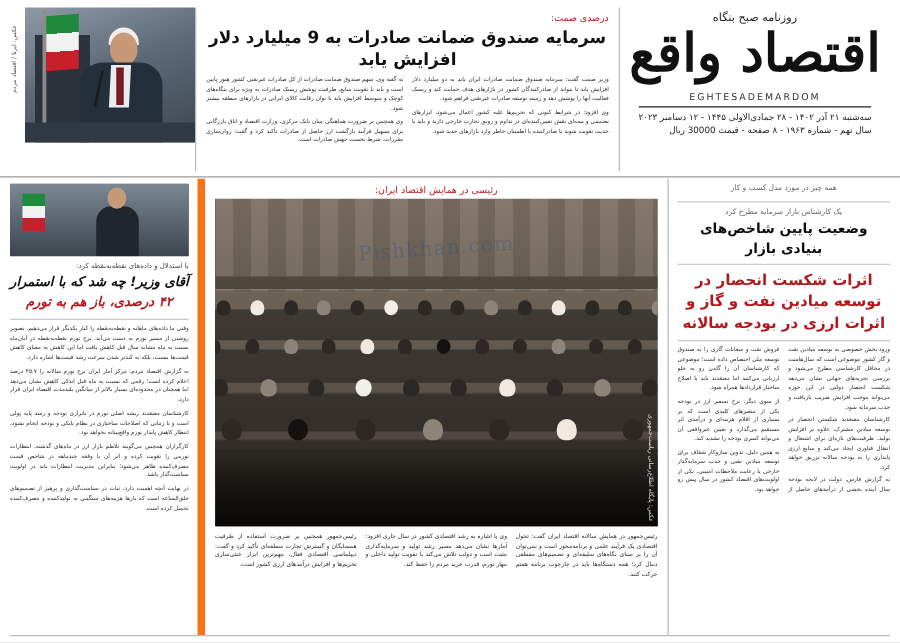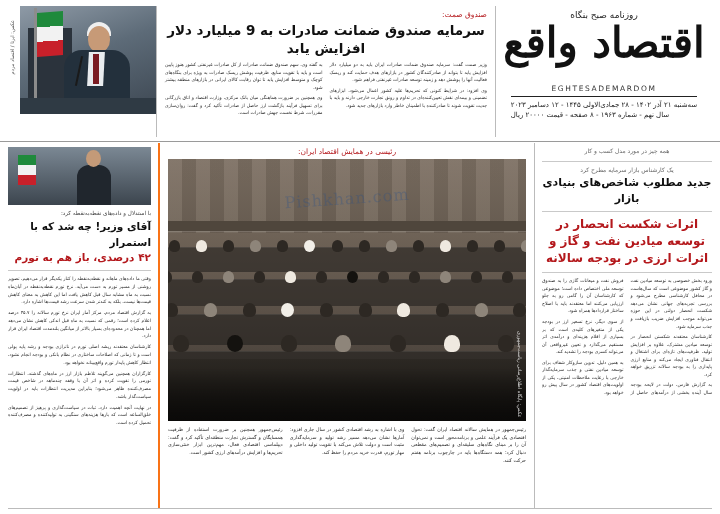--- a/index.html
+++ b/index.html
@@ -56,32 +56,32 @@
     font-weight: bold;
     line-height: 1.06;
     color: #111;
     letter-spacing: -1px;
     white-space: nowrap;
   }
   .logo-latin {
     font-size: 7.5px;
     letter-spacing: 1.6px;
     color: #333;
-    margin-top: 18px;
+    margin-top: 7px;
   }
   .logo-rule {
     width: 186px;
     height: 1px;
     background: #222;
     margin: 3px 0 3px 0;
   }
   .logo-meta {
     font-size: 7px;
     color: #222;
-    text-align: left;
+    text-align: right;
     line-height: 1.5;
     direction: rtl;
   }
   .logo-meta div { white-space: nowrap; }
 
   
   .lead-col {
     flex: 1 1 auto;
     padding: 4px 8px 0 8px;
     box-sizing: border-box;
@@ -271,21 +271,21 @@
     border-top: 1px solid #c9c9c9;
     padding-top: 5px;
     margin-top: 2px;
   }
 
   
   .col-center {
     flex: 1 1 auto;
     box-sizing: border-box;
     padding: 0 8px;
-    border-left: 2px solid #f97316;
+    border-left: 6px solid #f97316;
     position: relative;
     display: flex;
     flex-direction: column;
   }
   .center-kicker {
     font-size: 7.5px;
     color: #b4181c;
     text-align: center;
     padding-top: 4px;
     margin-bottom: 3px;
@@ -430,24 +430,25 @@
     font-size: 5.6px;
     color: #444;
     text-align: right;
     padding: 4px 0 2px 0;
     line-height: 1.5;
   }
   .left-headline {
     font-size: 10.5px;
     font-weight: bold;
     color: #0f0f0f;
-    text-align: right;
+    text-align: center;
     line-height: 1.46;
     border-bottom: 1px solid #c9c9c9;
     padding-bottom: 5px;
+    font-style: italic;
   }
   .left-headline .red { color: #b4181c; }
   .left-body {
     font-size: 4.6px;
     line-height: 1.66;
     color: #2b2b2b;
     text-align: justify;
     padding-top: 4px;
     flex: 1 1 auto;
     overflow: hidden;
@@ -469,26 +470,26 @@
   <div class="masthead">
     <div class="masthead-row">
 
       <div class="logo-block">
         <div class="logo-tag">روزنامه صبح بنگاه</div>
         <div class="logo-main">اقتصاد واقع</div>
         <div class="logo-latin">EGHTESADEMARDOM</div>
         <div class="logo-rule"></div>
         <div class="logo-meta">
           <div>سه‌شنبه ۲۱ آذر ۱۴۰۲ - ۲۸ جمادی‌الاولی ۱۴۴۵ - ۱۲ دسامبر ۲۰۲۳</div>
-          <div>سال نهم - شماره ۱۹۶۳ - ۸ صفحه - قیمت ۲۰۰۰۰ ریال</div>
+          <div>سال نهم - شماره ۱۹۶۳ - ۸ صفحه - قیمت 30000 ریال</div>
         </div>
       </div>
 
       <div class="lead-col">
-        <div class="kicker">صندوق صمت:</div>
+        <div class="kicker">درصدی صمت:</div>
         <div class="lead-headline">سرمایه صندوق ضمانت صادرات به 9 میلیارد دلار افزایش یابد</div>
         <div class="lead-body">
           <p>وزیر صمت گفت: سرمایه صندوق ضمانت صادرات ایران باید به دو میلیارد دلار افزایش یابد تا بتواند از صادرکنندگان کشور در بازارهای هدف حمایت کند و ریسک فعالیت آنها را پوشش دهد و زمینه توسعه صادرات غیرنفتی فراهم شود.</p>
           <p>وی افزود: در شرایط کنونی که تحریم‌ها علیه کشور اعمال می‌شود، ابزارهای تضمینی و بیمه‌ای نقش تعیین‌کننده‌ای در تداوم و رونق تجارت خارجی دارند و باید با جدیت تقویت شوند تا صادرکننده با اطمینان خاطر وارد بازارهای جدید شود.</p>
           <p>به گفته وی، سهم صندوق ضمانت صادرات از کل صادرات غیرنفتی کشور هنوز پایین است و باید با تقویت منابع، ظرفیت پوشش ریسک صادرات به ویژه برای بنگاه‌های کوچک و متوسط افزایش یابد تا توان رقابت کالای ایرانی در بازارهای منطقه بیشتر شود.</p>
           <p>وی همچنین بر ضرورت هماهنگی میان بانک مرکزی، وزارت اقتصاد و اتاق بازرگانی برای تسهیل فرآیند بازگشت ارز حاصل از صادرات تأکید کرد و گفت: روان‌سازی مقررات، شرط نخست جهش صادرات است.</p>
         </div>
       </div>
 
       <div class="mast-photo-wrap">
@@ -514,21 +515,21 @@
   <div class="body-wrap">
 
     <div class="col-right">
 
       <div class="brief">
         <div class="brief-eyebrow">همه چیز در مورد مدل کسب و کار</div>
       </div>
 
       <div class="brief">
         <div class="brief-eyebrow">یک کارشناس بازار سرمایه مطرح کرد</div>
-        <div class="brief-title">جدید مطلوب شاخص‌های بنیادی بازار</div>
+        <div class="brief-title">وضعیت پایین شاخص‌های بنیادی بازار</div>
       </div>
 
       <div class="brief">
         <div class="brief-title red big">اثرات شکست انحصار در توسعه میادین نفت و گاز و اثرات ارزی در بودجه سالانه</div>
       </div>
 
       <div class="col-right-body">
         <p>ورود بخش خصوصی به توسعه میادین نفت و گاز کشور موضوعی است که سال‌هاست در محافل کارشناسی مطرح می‌شود و بررسی تجربه‌های جهانی نشان می‌دهد شکست انحصار دولتی در این حوزه می‌تواند موجب افزایش ضریب بازیافت و جذب سرمایه شود.</p>
         <p>کارشناسان معتقدند شکستن انحصار در توسعه میادین مشترک، علاوه بر افزایش تولید، ظرفیت‌های تازه‌ای برای اشتغال و انتقال فناوری ایجاد می‌کند و منابع ارزی پایداری را به بودجه سالانه تزریق خواهد کرد.</p>
         <p>به گزارش فارس، دولت در لایحه بودجه سال آینده بخشی از درآمدهای حاصل از فروش نفت و میعانات گازی را به صندوق توسعه ملی اختصاص داده است؛ موضوعی که کارشناسان آن را گامی رو به جلو ارزیابی می‌کنند اما معتقدند باید با اصلاح ساختار قراردادها همراه شود.</p>

